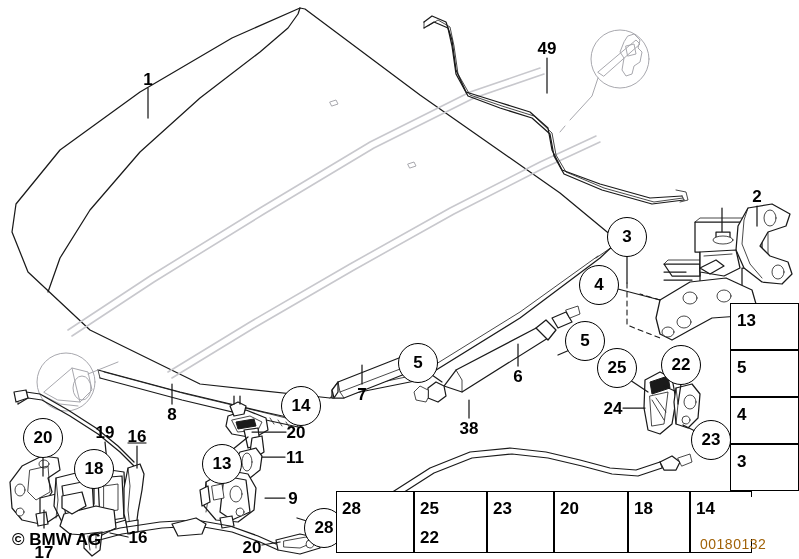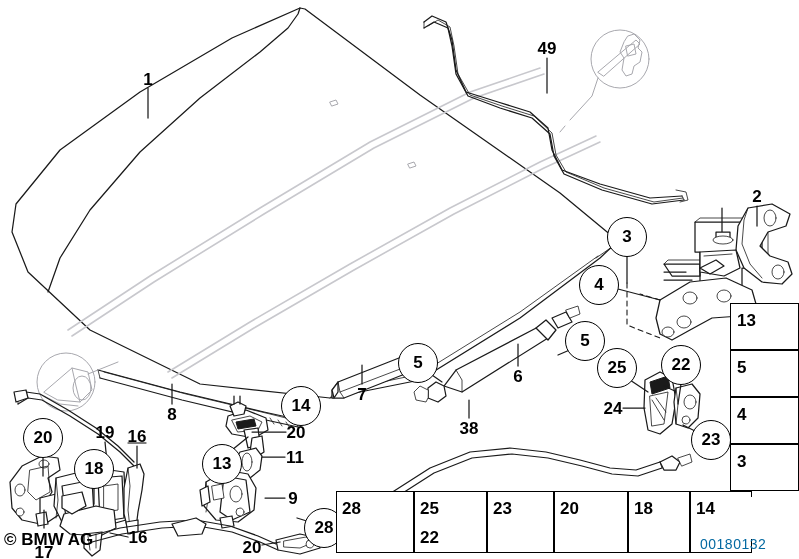--- a/index.html
+++ b/index.html
@@ -42,21 +42,21 @@
   .legnum{
     position:absolute;
     font-family:"Liberation Sans", sans-serif;
     font-weight:bold;font-size:17px;color:#000;
     line-height:1;
     white-space:nowrap;
   }
   .diagno{
     position:absolute;
     font-family:"Liberation Sans", sans-serif;
-    font-size:14px;color:#0369a1;letter-spacing:.5px;
+    font-size:14px;color:#a16207;letter-spacing:.5px;
     white-space:nowrap;
   }
   .copy{
     position:absolute;
     font-family:"Liberation Sans", sans-serif;
     font-weight:bold;font-size:17px;color:#000;
     white-space:nowrap;
   }
 </style>
 </head>
@@ -451,18 +451,18 @@
       <div class="legbox" style="left: 487px; top: 491px; width: 67px; height: 62px;"></div>
       <div class="legnum" style="left: 493px; top: 500px;">23</div>
       <div class="legbox" style="left: 554px; top: 491px; width: 74px; height: 62px;"></div>
       <div class="legnum" style="left: 560px; top: 500px;">20</div>
       <div class="legbox" style="left: 628px; top: 491px; width: 62px; height: 62px;"></div>
       <div class="legnum" style="left: 634px; top: 500px;">18</div>
       <div class="legbox" style="left: 690px; top: 491px; width: 62px; height: 62px;"></div>
       <div class="legnum" style="left: 696px; top: 500px;">14</div>
     </div>
 
-  <div class="copy" style="left:4px;top:530px;">© BMW AG</div>
+  <div class="copy" style="left:12px;top:530px;">© BMW AG</div>
 
   <div class="diagno" style="left:700px;top:536px;">00180132</div>
 
   <div class="legbox" id="arrow-box" style="left: 722px; top: 497px; width: 70px; height: 42px; border: none;"></div>
 </div>
 
 </body></html>

